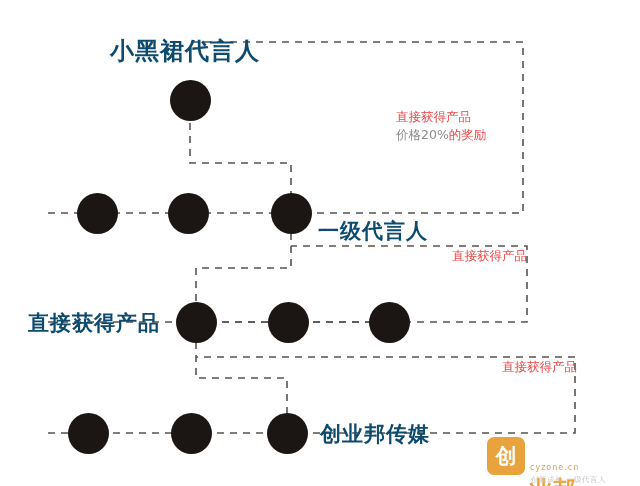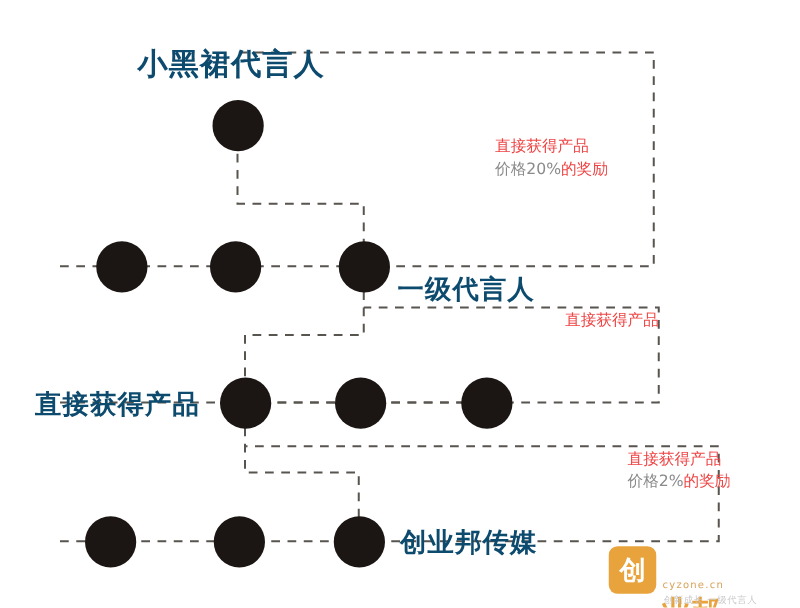--- a/index.html
+++ b/index.html
@@ -170,23 +170,20 @@
       <span class="muted">价格20%</span><span class="dark">的奖励</span>
     </div>
   </div>
 
   <div class="note" style="left:452px; top:247px;">
     <div class="dark">直接获得产品</div>
   </div>
 
   <div class="note" style="left:502px; top:358px;">
     <div class="dark">直接获得产品</div>
-    <div>
-      <span class="muted">价格2%</span><span class="dark">的奖励</span>
-    </div>
   </div>
 
   <div id="logo">
     <div class="mark">
       <span>创</span>
     </div>
     <div class="wordmark">业邦</div>
     <div class="url">cyzone.cn</div>
     <div class="tagline">创新成长 一级代言人</div>
   </div>

